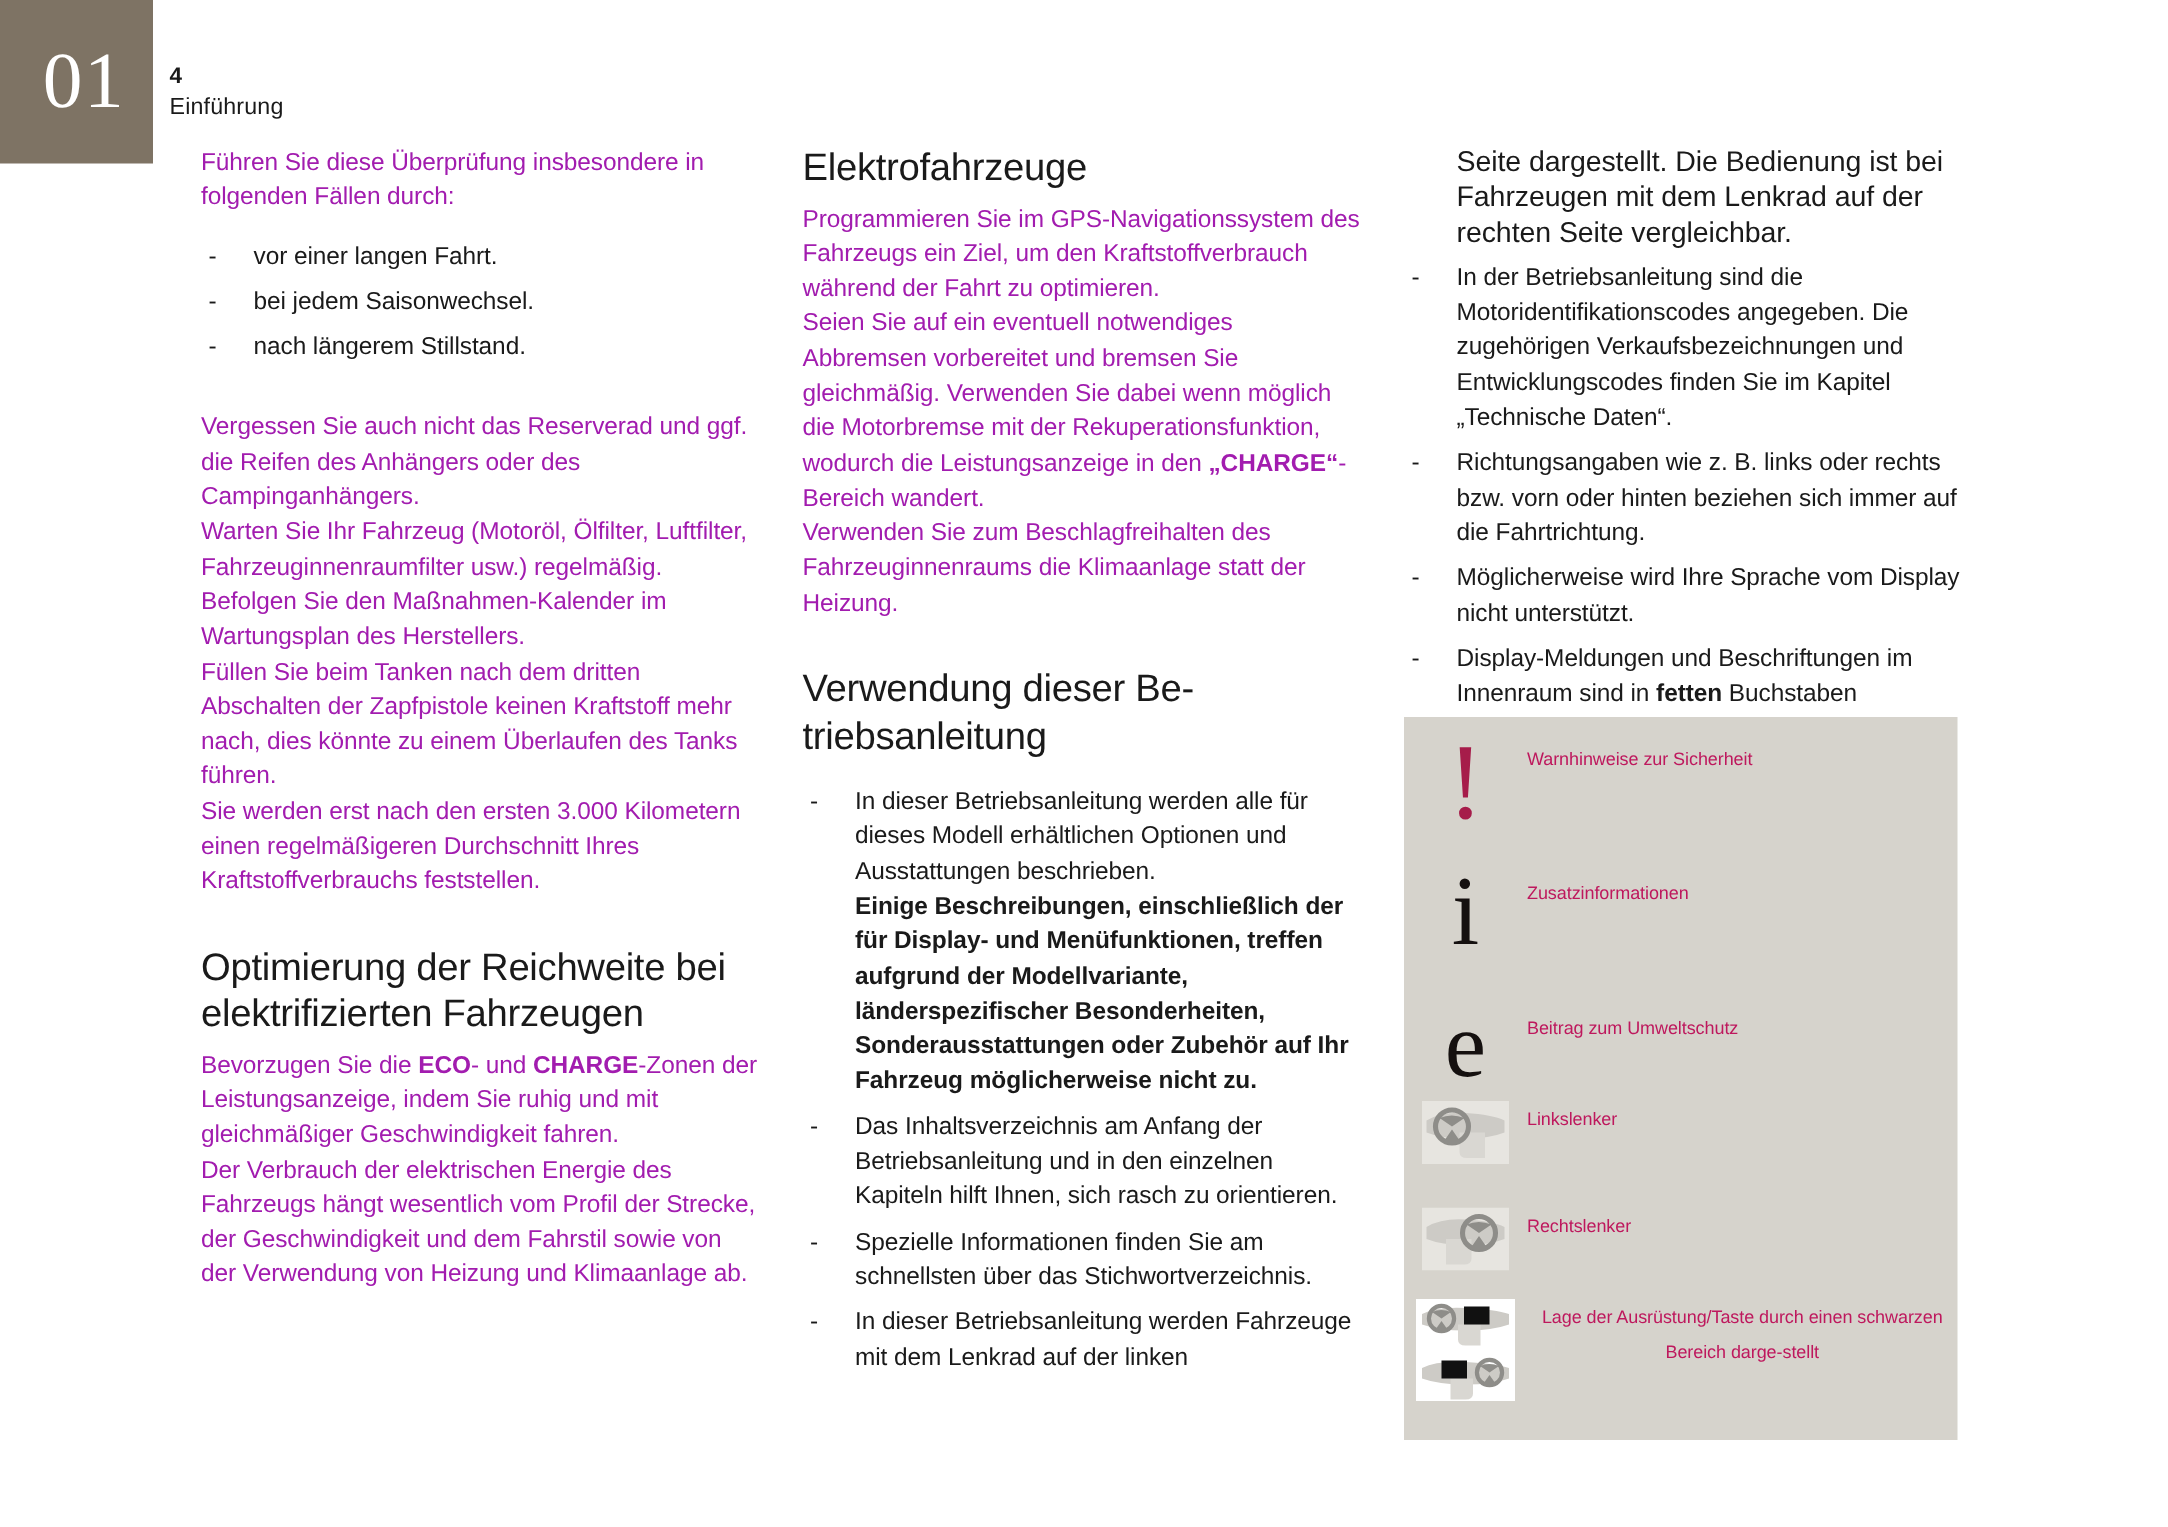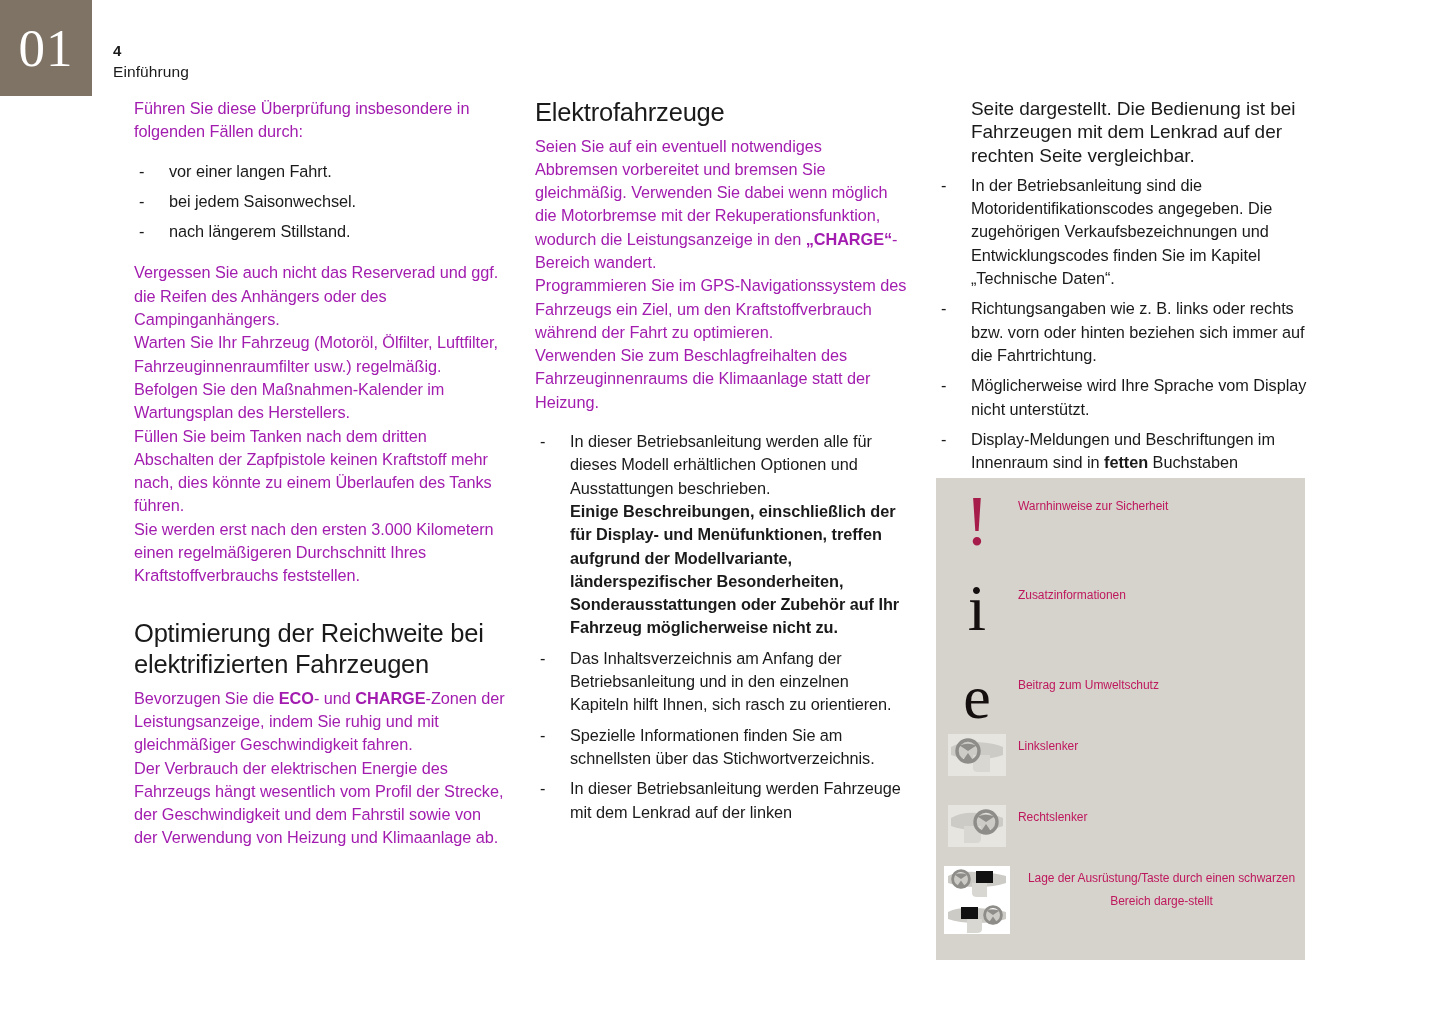--- a/index.html
+++ b/index.html
@@ -15,25 +15,26 @@
     font-family: "Liberation Sans", sans-serif;
     color: #1a1a1a;
   }
 
   
   #chapter-tab {
     position: absolute;
     left: 0;
     top: 0;
     width: 92px;
-    height: 96px;
+    height: 109px;
     background: #7e7364;
     display: flex;
     align-items: center;
     justify-content: center;
+    padding-left: 10px;
   }
   #chapter-tab .num {
     font-family: "Liberation Serif", serif;
     font-size: 53px;
     color: #ffffff;
     line-height: 1;
     letter-spacing: 1px;
     font-weight: 400;
   }
 
@@ -66,21 +67,21 @@
   #col-3 { left: 936px; width: 372px; }
 
   p.body {
     margin: 0 0 0 0;
     font-size: 16.3px;
     line-height: 23.3px;
     letter-spacing: -0.05px;
     color: #a21caf;
   }
   p.body + p.body { margin-top: 0; }
-  p.gap { margin-top: 18px; }
+  p.gap { margin-top: 30px; }
 
   h2.section {
     margin: 0;
     font-size: 25.5px;
     line-height: 31.5px;
     font-weight: 400;
     letter-spacing: -0.2px;
     color: #1a1a1a;
   }
   h2.spaced-lg { margin-top: 30px; }
@@ -212,24 +213,25 @@
   <h2 class="section spaced-lg after">Optimierung der Reichweite bei elektrifizierten Fahrzeugen</h2>
 
   <p class="body"><span>Bevorzugen Sie die </span><b>ECO</b><span>- und </span><b>CHARGE</b><span>-Zonen der Leistungsanzeige, indem Sie ruhig und mit gleichmäßiger Geschwindigkeit fahren.</span></p>
   <p class="body">Der Verbrauch der elektrischen Energie des Fahrzeugs hängt wesentlich vom Profil der Strecke, der Geschwindigkeit und dem Fahrstil sowie von der Verwendung von Heizung und Klimaanlage ab.</p>
 </div>
 
 <div class="col" id="col-2">
 
   <h2 class="section after">Elektrofahrzeuge</h2>
 
+  <p class="body">Programmieren Sie im GPS-Navigationssystem des Fahrzeugs ein Ziel, um den Kraftstoffverbrauch während der Fahrt zu optimieren.</p>
   <p class="body"><span>Seien Sie auf ein eventuell notwendiges Abbremsen vorbereitet und bremsen Sie gleichmäßig. Verwenden Sie dabei wenn möglich die Motorbremse mit der Rekuperationsfunktion, wodurch die Leistungsanzeige in den </span><b>„CHARGE“</b><span>-Bereich wandert.</span></p>
-  <p class="body">Programmieren Sie im GPS-Navigationssystem des Fahrzeugs ein Ziel, um den Kraftstoffverbrauch während der Fahrt zu optimieren.</p>
   <p class="body">Verwenden Sie zum Beschlagfreihalten des Fahrzeuginnenraums die Klimaanlage statt der Heizung.</p>
 
+  <h2 class="section spaced-lg after">Verwendung dieser Be-triebsanleitung</h2>
 
   <ul class="dashlist top-gap">
     <li>
       <span class="dash">-</span>
       <span>In dieser Betriebsanleitung werden alle für dieses Modell erhältlichen Optionen und Ausstattungen beschrieben.</span>
       <span class="boldblock">Einige Beschreibungen, einschließlich der für Display- und Menüfunktionen, treffen aufgrund der Modellvariante, länderspezifischer Besonderheiten, Sonderausstattungen oder Zubehör auf Ihr Fahrzeug möglicherweise nicht zu.</span>
     </li>
     <li>
       <span class="dash">-</span>
       <span>Das Inhaltsverzeichnis am Anfang der Betriebsanleitung und in den einzelnen Kapiteln hilft Ihnen, sich rasch zu orientieren.</span>

